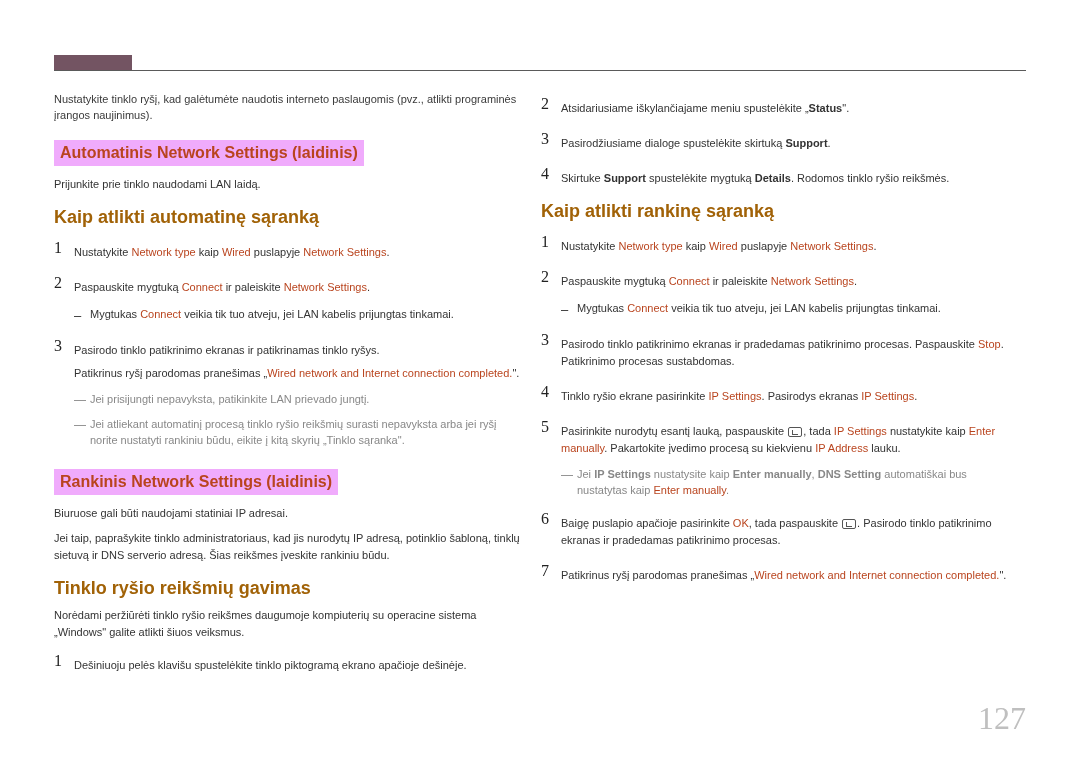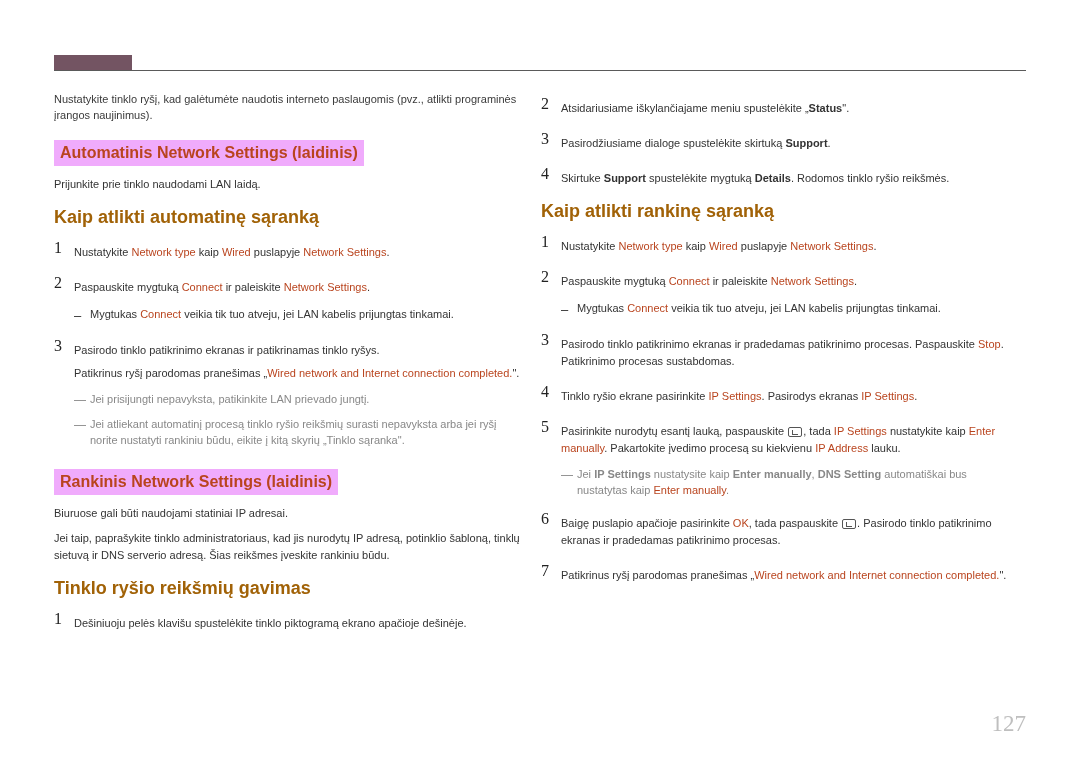--- a/index.html
+++ b/index.html
@@ -94,21 +94,21 @@
     color: #888;
   }
   .note .marker { width: 16px; flex-shrink: 0; font-size: 12px; }
   .note .txt { flex: 1; }
   .k { color: #b9441e; font-weight: normal; }
   .b { font-weight: bold; }
   .page-num {
     position: absolute;
     right: 54px;
     bottom: 26px;
-    font-size: 23px;
+    font-size: 32px;
     color: #bfbfbf;
     font-family: Georgia, serif;
   }
   .enter-icon {
     display: inline-block;
     width: 14px; height: 10px;
     border: 1px solid #555;
     border-radius: 2px;
     vertical-align: middle;
     position: relative;
@@ -165,20 +165,21 @@
     <div class="note">
       <div class="marker">―</div>
       <div class="txt">Jei atliekant automatinį procesą tinklo ryšio reikšmių surasti nepavyksta arba jei ryšį norite nustatyti rankiniu būdu, eikite į kitą skyrių „Tinklo sąranka".</div>
     </div>
 
     <div class="hiband" style="margin-top:12px;text-align:right;">Rankinis Network Settings (laidinis)</div>
     <p class="para">Biuruose gali būti naudojami statiniai IP adresai.</p>
     <p class="para">Jei taip, paprašykite tinklo administratoriaus, kad jis nurodytų IP adresą, potinklio šabloną, tinklų sietuvą ir DNS serverio adresą. Šias reikšmes įveskite rankiniu būdu.</p>
 
     <div class="subhead">Tinklo ryšio reikšmių gavimas</div>
+    <p class="para">Norėdami peržiūrėti tinklo ryšio reikšmes daugumoje kompiuterių su operacine sistema „Windows" galite atlikti šiuos veiksmus.</p>
 
     <div class="step">
       <div class="num">1</div>
       <div class="txt">Dešiniuoju pelės klavišu spustelėkite tinklo piktogramą ekrano apačioje dešinėje.</div>
     </div>
   </div>
 
   <div class="col">
     <div class="step">
       <div class="num">2</div>

